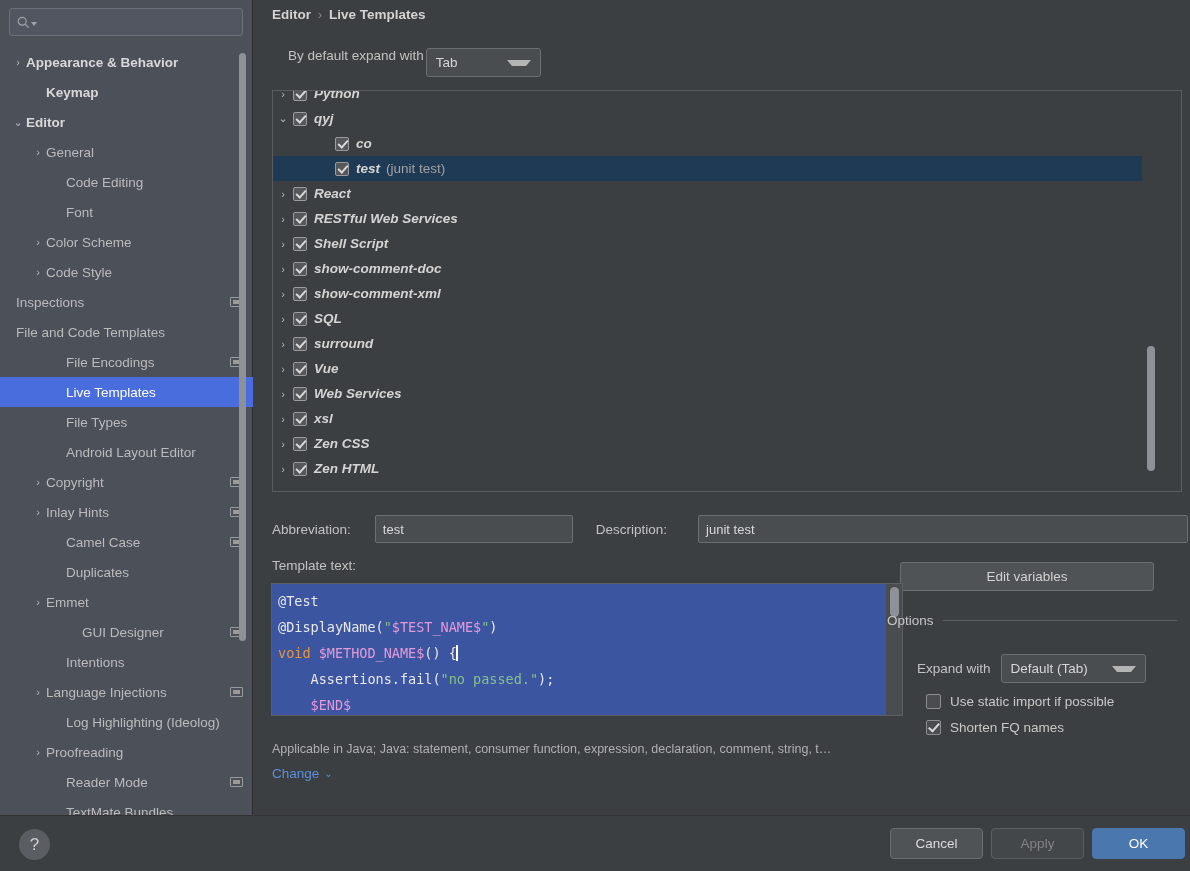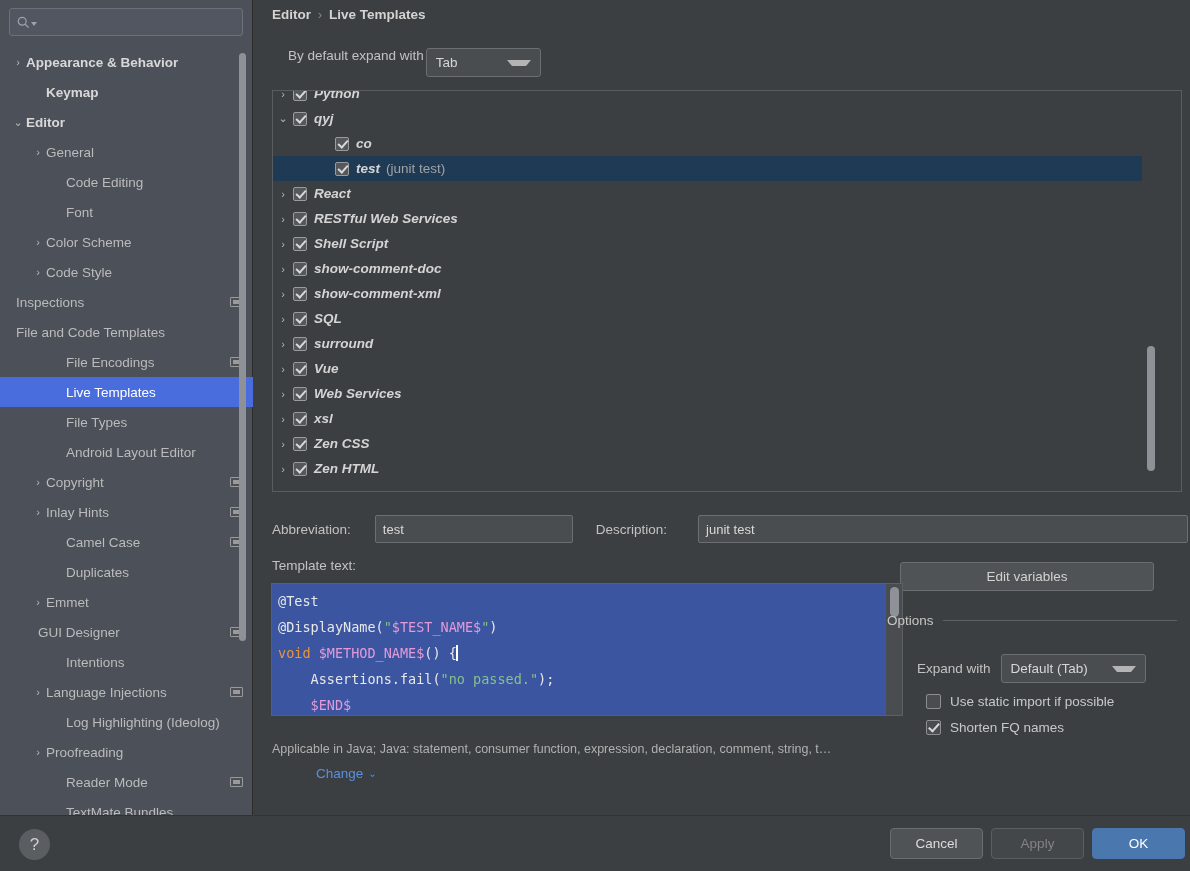--- a/index.html
+++ b/index.html
@@ -189,21 +189,21 @@
     background: #8e9298; border-radius: 5px;
   }
 
   #applicable-text {
     position: absolute; left: 18px; top: 742px; width: 636px;
     color: #b0b0b0; font-size: 12.5px; white-space: nowrap;
     overflow: hidden; text-overflow: ellipsis;
   }
   #change-link {
     position: absolute; left: 18px; top: 766px; color: #5b8fe0;
-    font-size: 13.5px; cursor: pointer; display: flex; align-items: center; gap: 5px; margin-left: 44px;
+    font-size: 13.5px; cursor: pointer; display: flex; align-items: center; gap: 5px;
   }
   #change-link .dn { font-size: 10px; }
 
   
   #options-group { position: absolute; left: 633px; top: 613px; width: 290px; }
   #options-head { display: flex; align-items: center; gap: 9px; }
   #options-title { color: #c6c6c6; font-size: 13.5px; }
   #options-rule { flex: 1; height: 1px; background: #5d6164; }
   #expand-with-row {
     display: flex; align-items: center; gap: 10px;
@@ -334,21 +334,21 @@
           <span class="proj-icon"></span>
         </div>
         <div class="nav-item" style="padding-left: 50px;">
           <span class="nav-chev"></span>
           <span class="nav-label">Duplicates</span>
         </div>
         <div class="nav-item" style="padding-left: 30px;">
           <span class="nav-chev">›</span>
           <span class="nav-label">Emmet</span>
         </div>
-        <div class="nav-item" style="padding-left: 22px;">
+        <div class="nav-item" style="padding-left: 66px;">
           <span class="nav-chev"></span>
           <span class="nav-label">GUI Designer</span>
           <span class="proj-icon"></span>
         </div>
         <div class="nav-item" style="padding-left: 50px;">
           <span class="nav-chev"></span>
           <span class="nav-label">Intentions</span>
         </div>
         <div class="nav-item" style="padding-left: 30px;">
           <span class="nav-chev">›</span>

